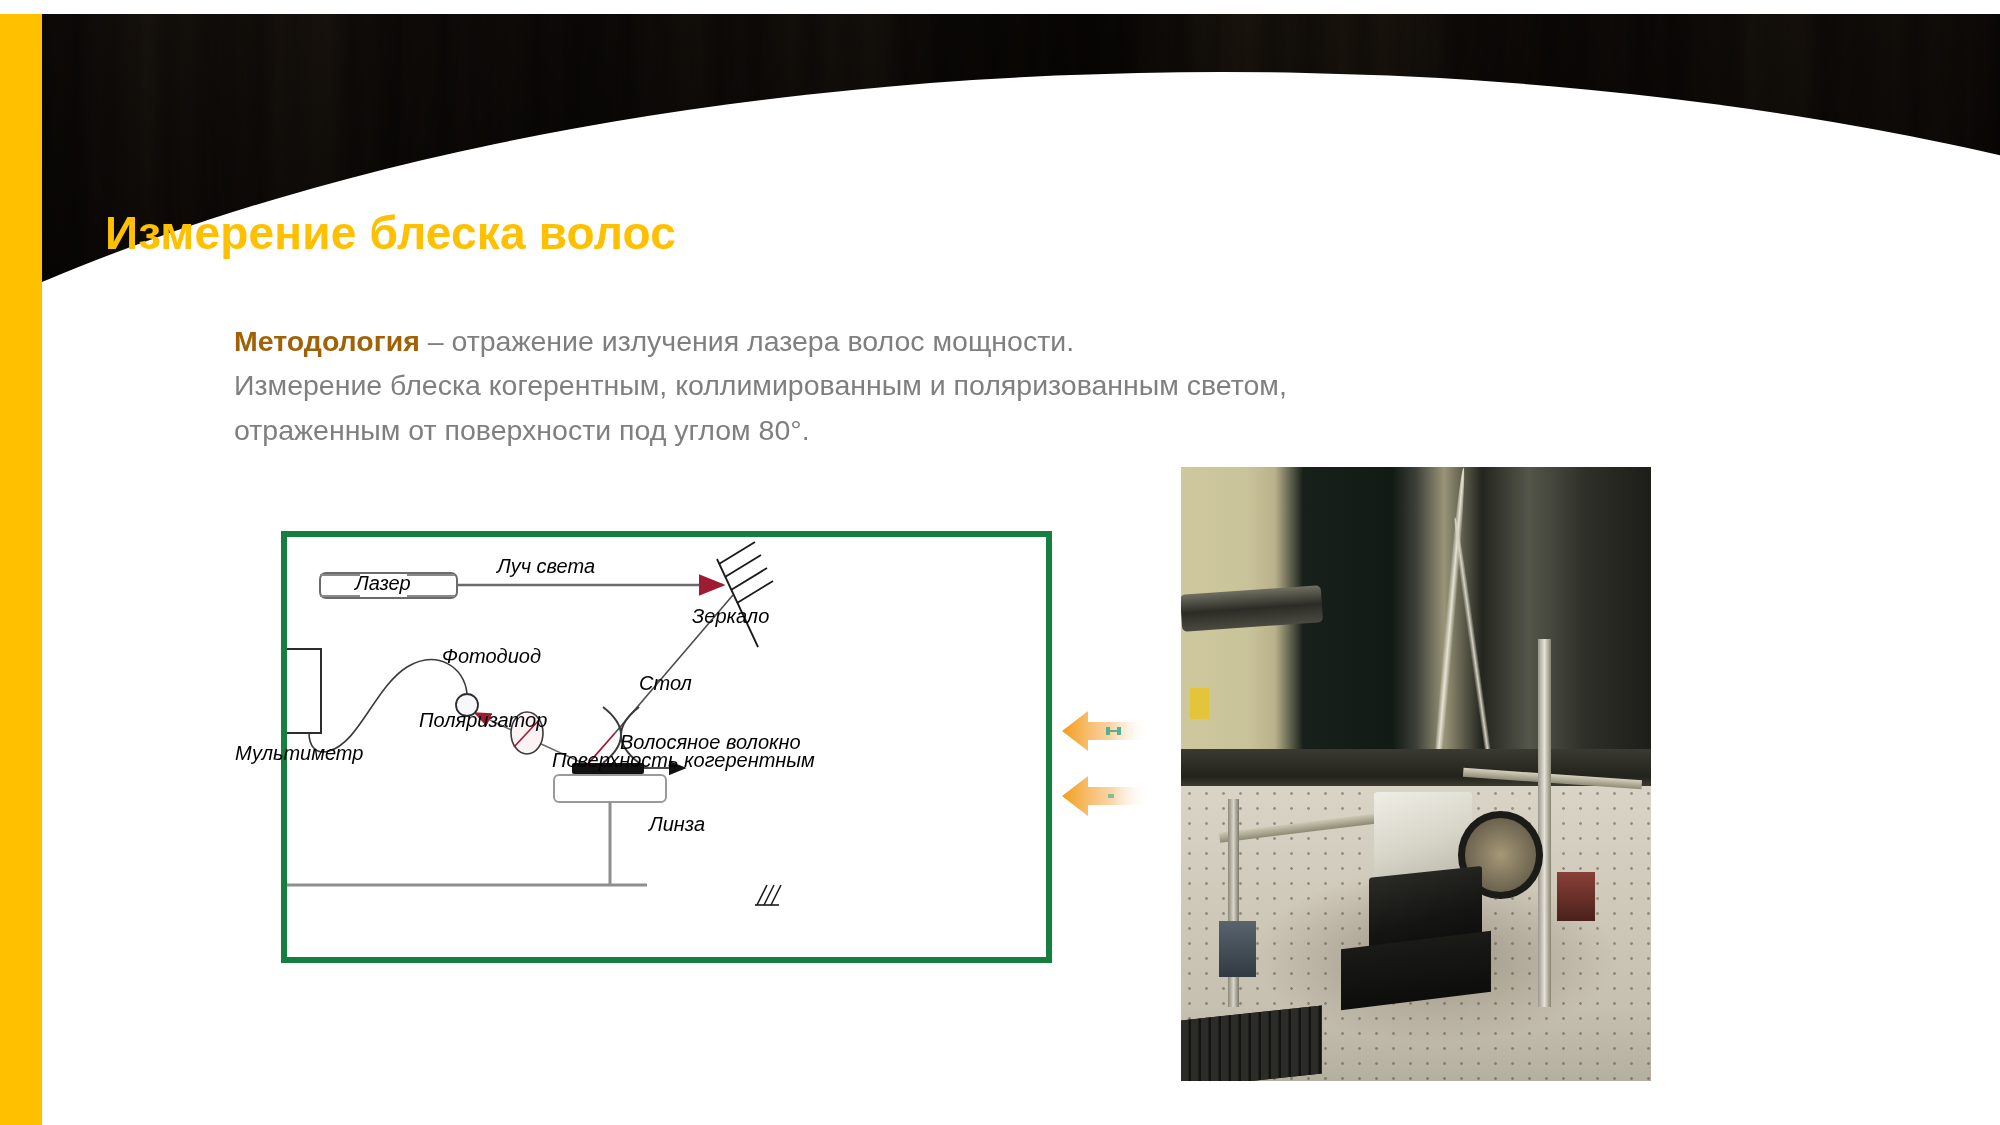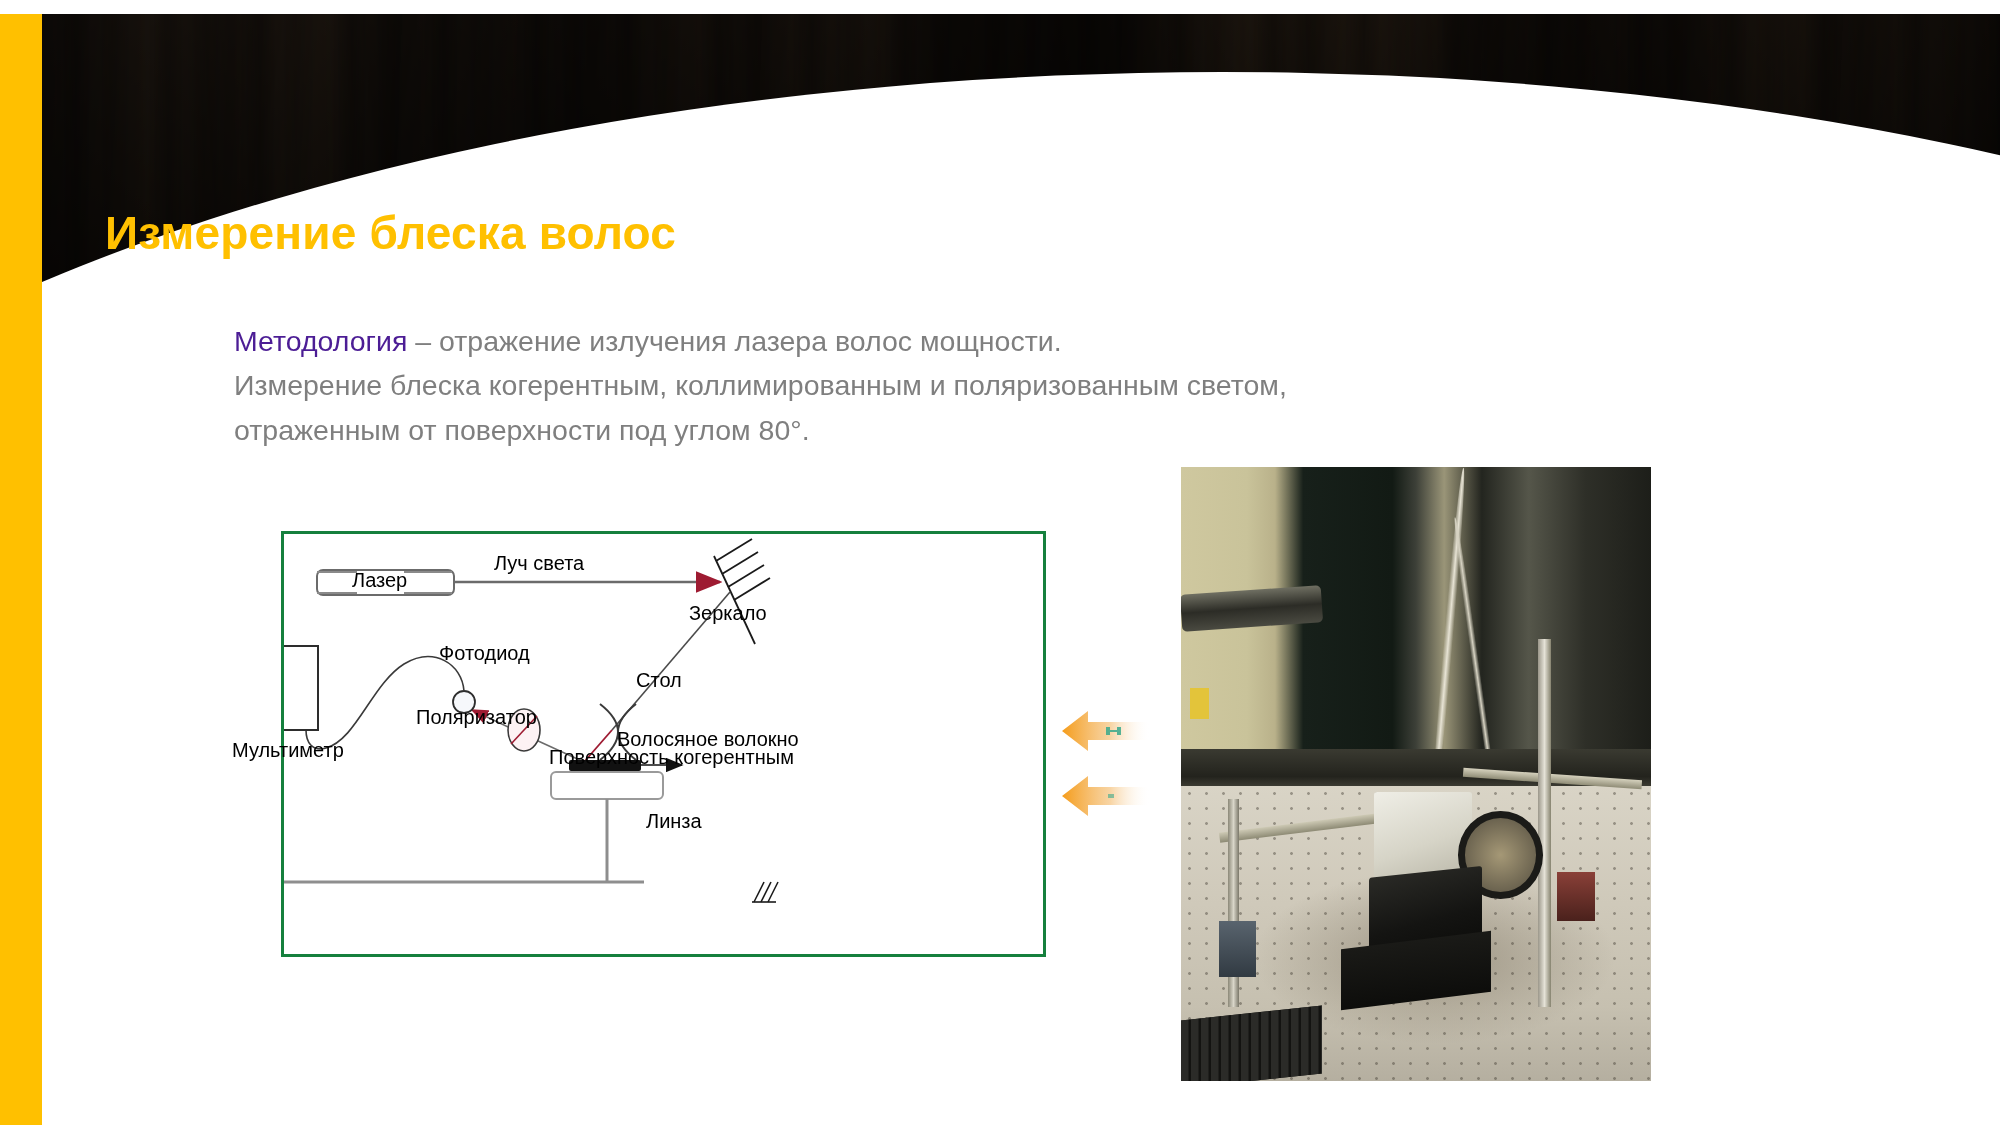--- a/index.html
+++ b/index.html
@@ -83,33 +83,34 @@
   .body-text {
     position: absolute;
     left: 234px;
     top: 305px;
     width: 1290px;
     font-size: 28.5px;
     line-height: 1.56;
     color: #7f7f7f;
   }
   .body-text .lead {
-    color: #4c1d95;
-    font-weight: normal;
+    color: #a16207;
+    font-weight: bold;
   }
 
   
   .diagram-box {
     position: absolute;
     left: 281px;
     top: 517px;
     width: 759px;
     height: 420px;
-    border: 3px solid #15803d;
+    border: 6px solid #15803d;
     background: #ffffff;
+    font-style: italic;
   }
   .diagram-svg { position: absolute; left: 0; top: 0; }
   .dlabel {
     position: absolute;
     font-family: "Liberation Sans", sans-serif;
     font-size: 20px;
     color: #000000;
     white-space: nowrap;
   }
 

